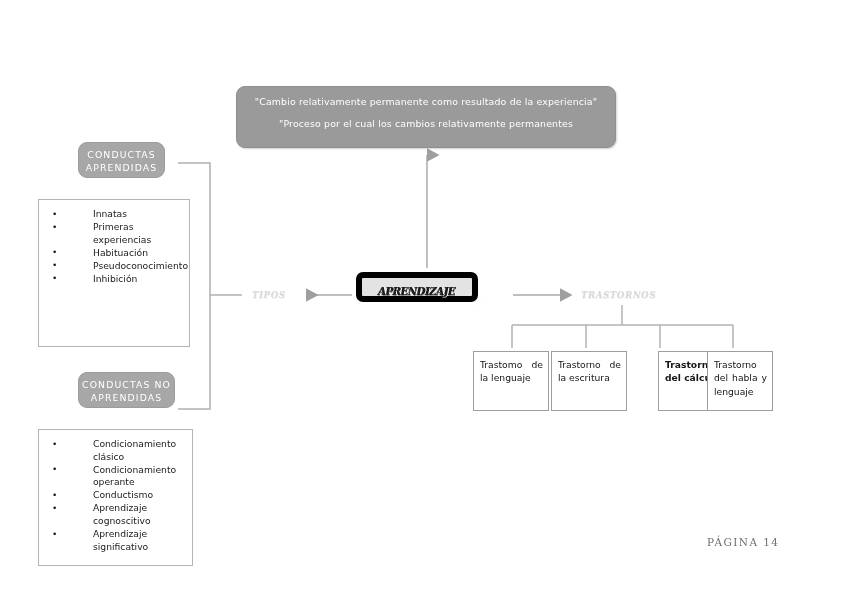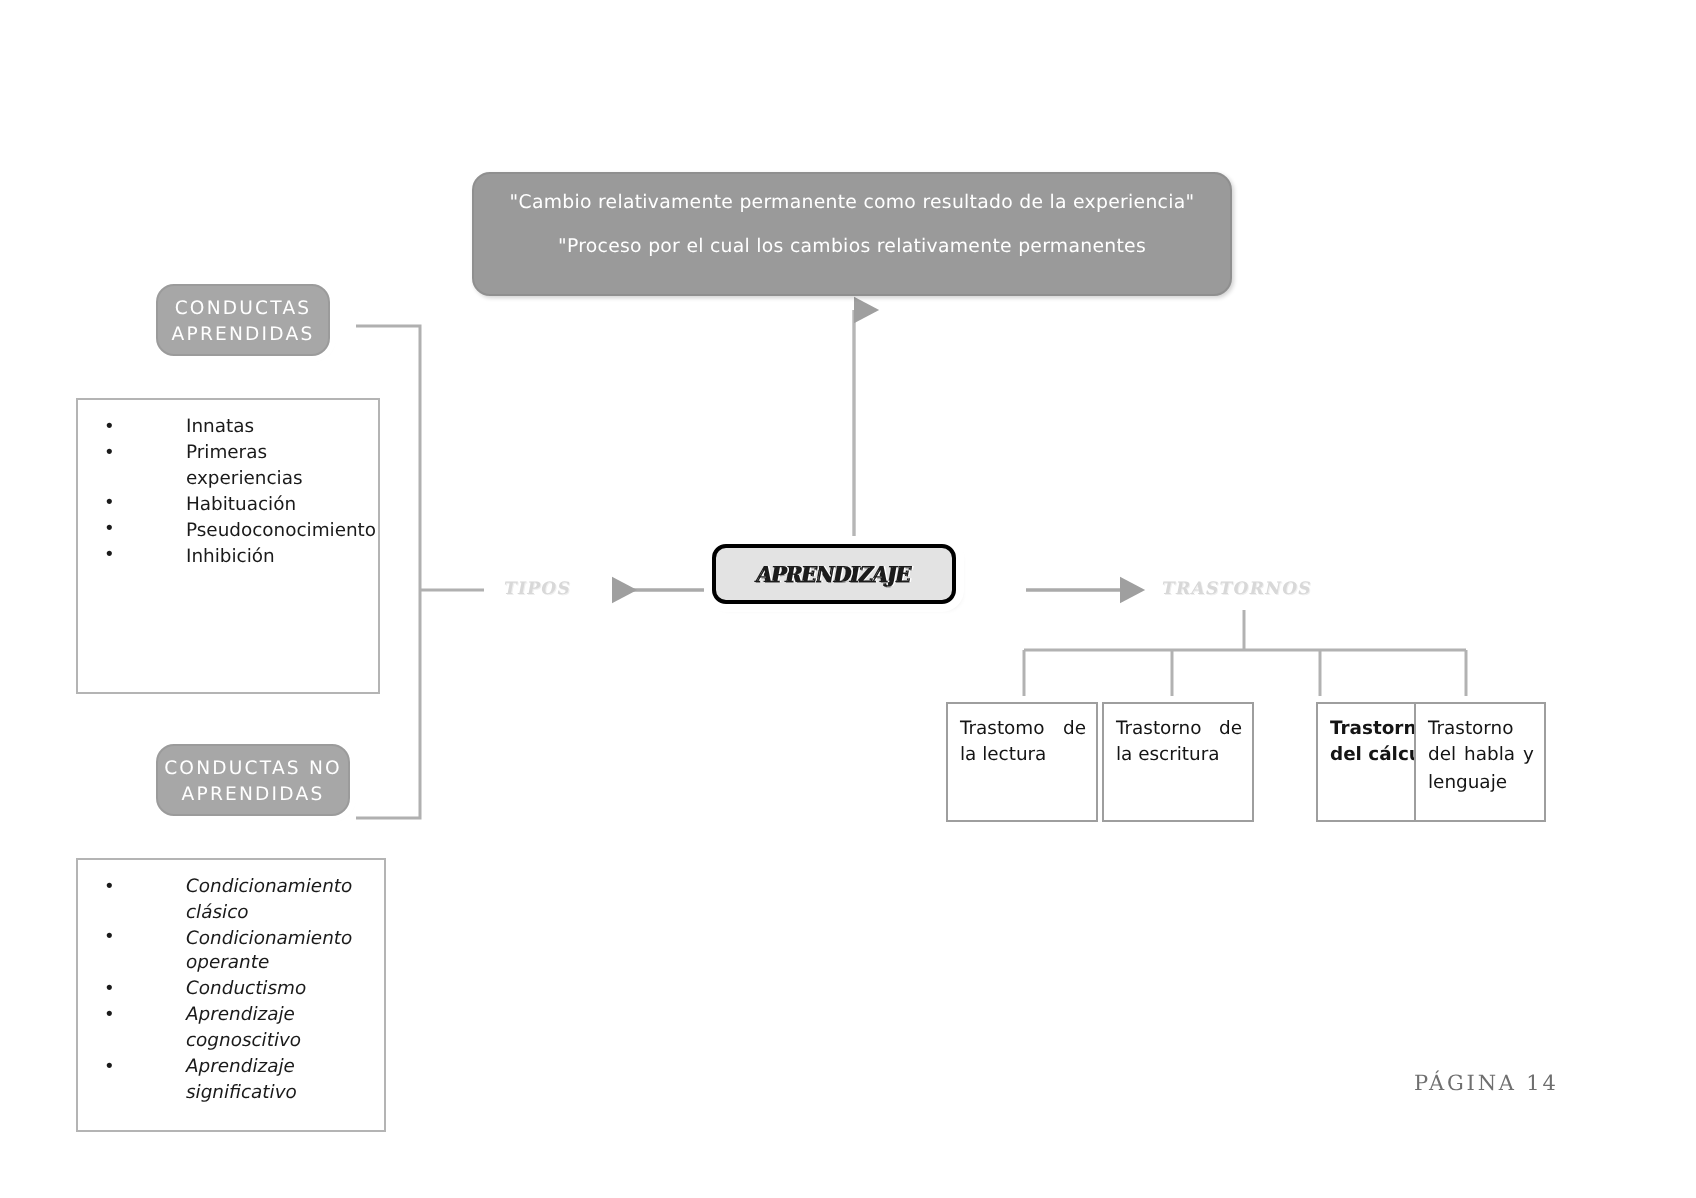--- a/index.html
+++ b/index.html
@@ -79,28 +79,28 @@
     padding-left: 28px;
   }
   .list-box li::before {
     content: "\2022";
     position: absolute;
     left: -13px;
     top: -0.5px;
     font-size: 9px;
   }
   .box-innate { left: 38px; top: 199px; width: 152px; height: 148px; }
-  .box-learned { left: 38px; top: 429px; width: 155px; height: 137px; font-style: italic; }
+  .box-learned { left: 38px; top: 429px; width: 155px; height: 137px; }
 
   
   .center-node {
     left: 356px; top: 272px;
     width: 122px; height: 30px;
     background: #e3e3e3;
-    border: 2px solid #000000;
+    border: 6px solid #000000;
     border-radius: 7px;
     box-shadow: 0 0 0 4px #ffffff, 2px 2px 3px rgba(0,0,0,.16);
   }
   .center-node-label {
     position: absolute;
     left: 0; right: 0; top: 7px;
     text-align: center;
     font-family: "DejaVu Serif", serif;
     font-weight: bold;
     font-size: 11px;
@@ -226,18 +226,18 @@
   </ul>
 </div>
 
 <div class="abs center-node">
   <div class="center-node-label">APRENDIZAJE</div>
 </div>
 
 <div class="abs branch-caption cap-tipos">TIPOS</div>
 <div class="abs branch-caption cap-trastornos">TRASTORNOS</div>
 
-<div class="abs dis-box dis-1">Trastomo de la lectura</div>
+<div class="abs dis-box dis-1">Trastomo de la lenguaje</div>
 <div class="abs dis-box dis-2">Trastorno de la escritura</div>
 <div class="abs dis-box dis-3">Trastorno del cálculo</div>
 <div class="abs dis-box dis-4">Trastorno del habla y lenguaje</div>
 
 <div class="abs page-footer">PÁGINA  14</div>
 
 </body></html>

